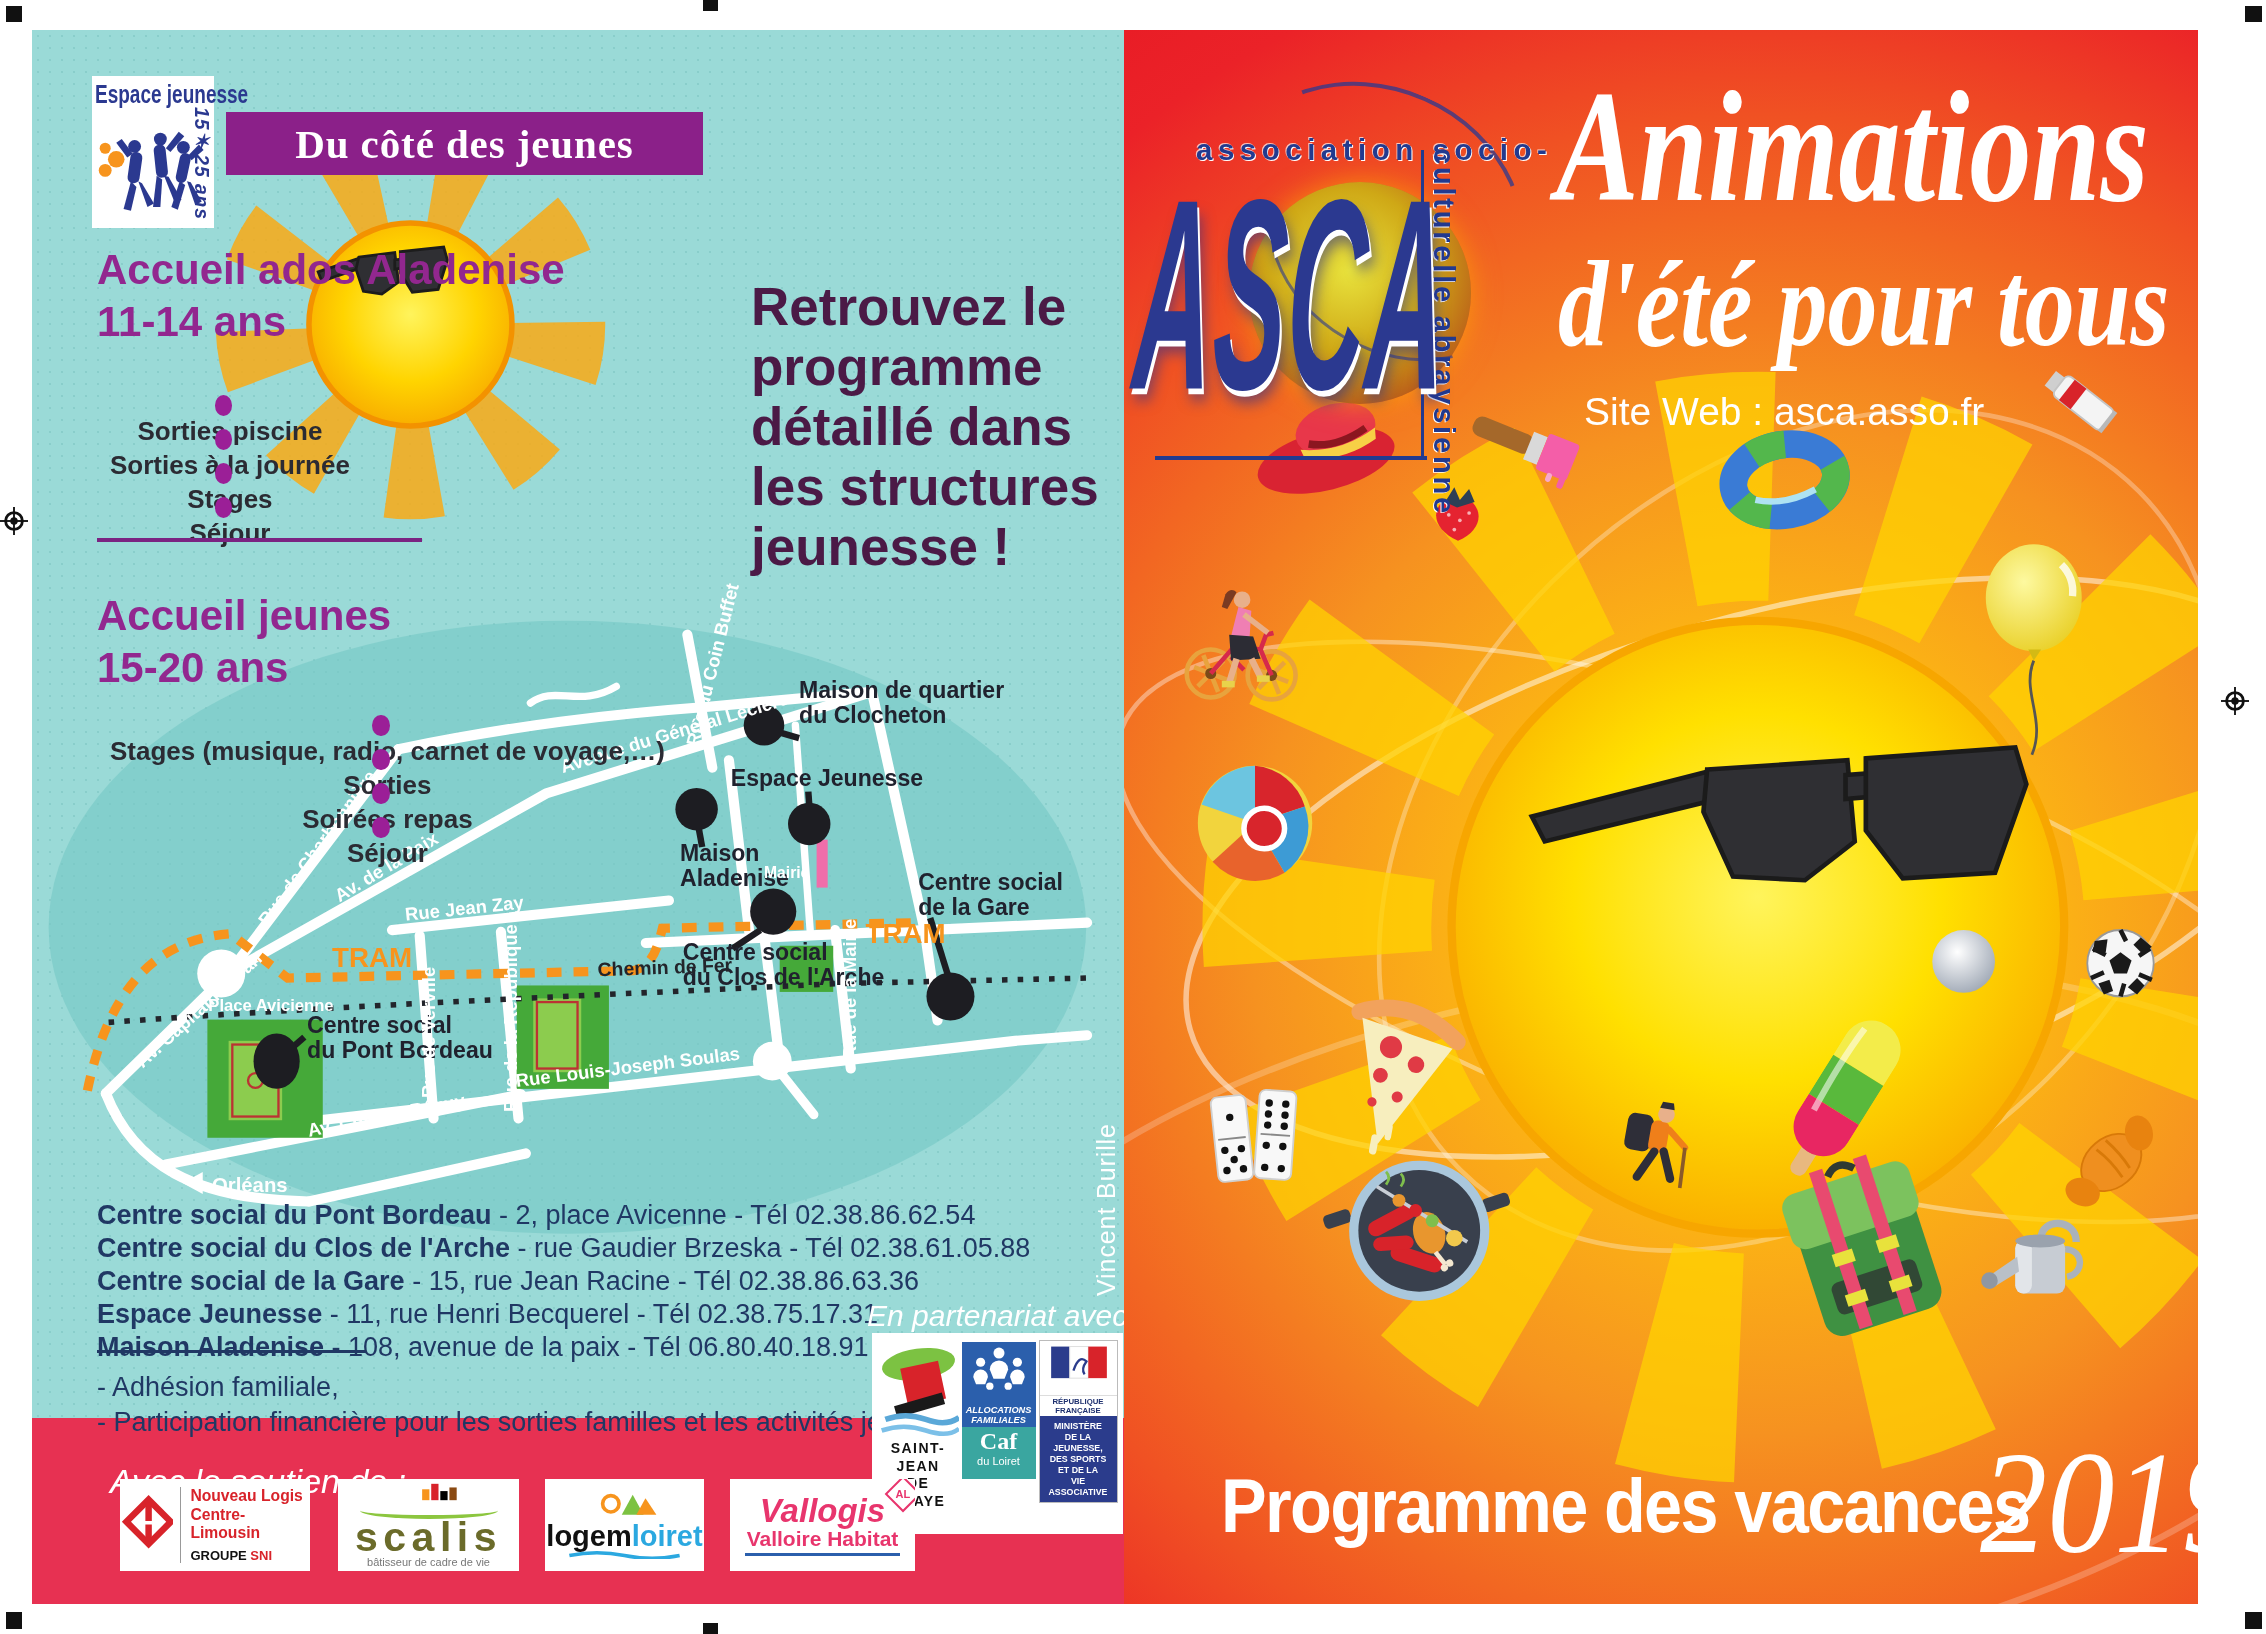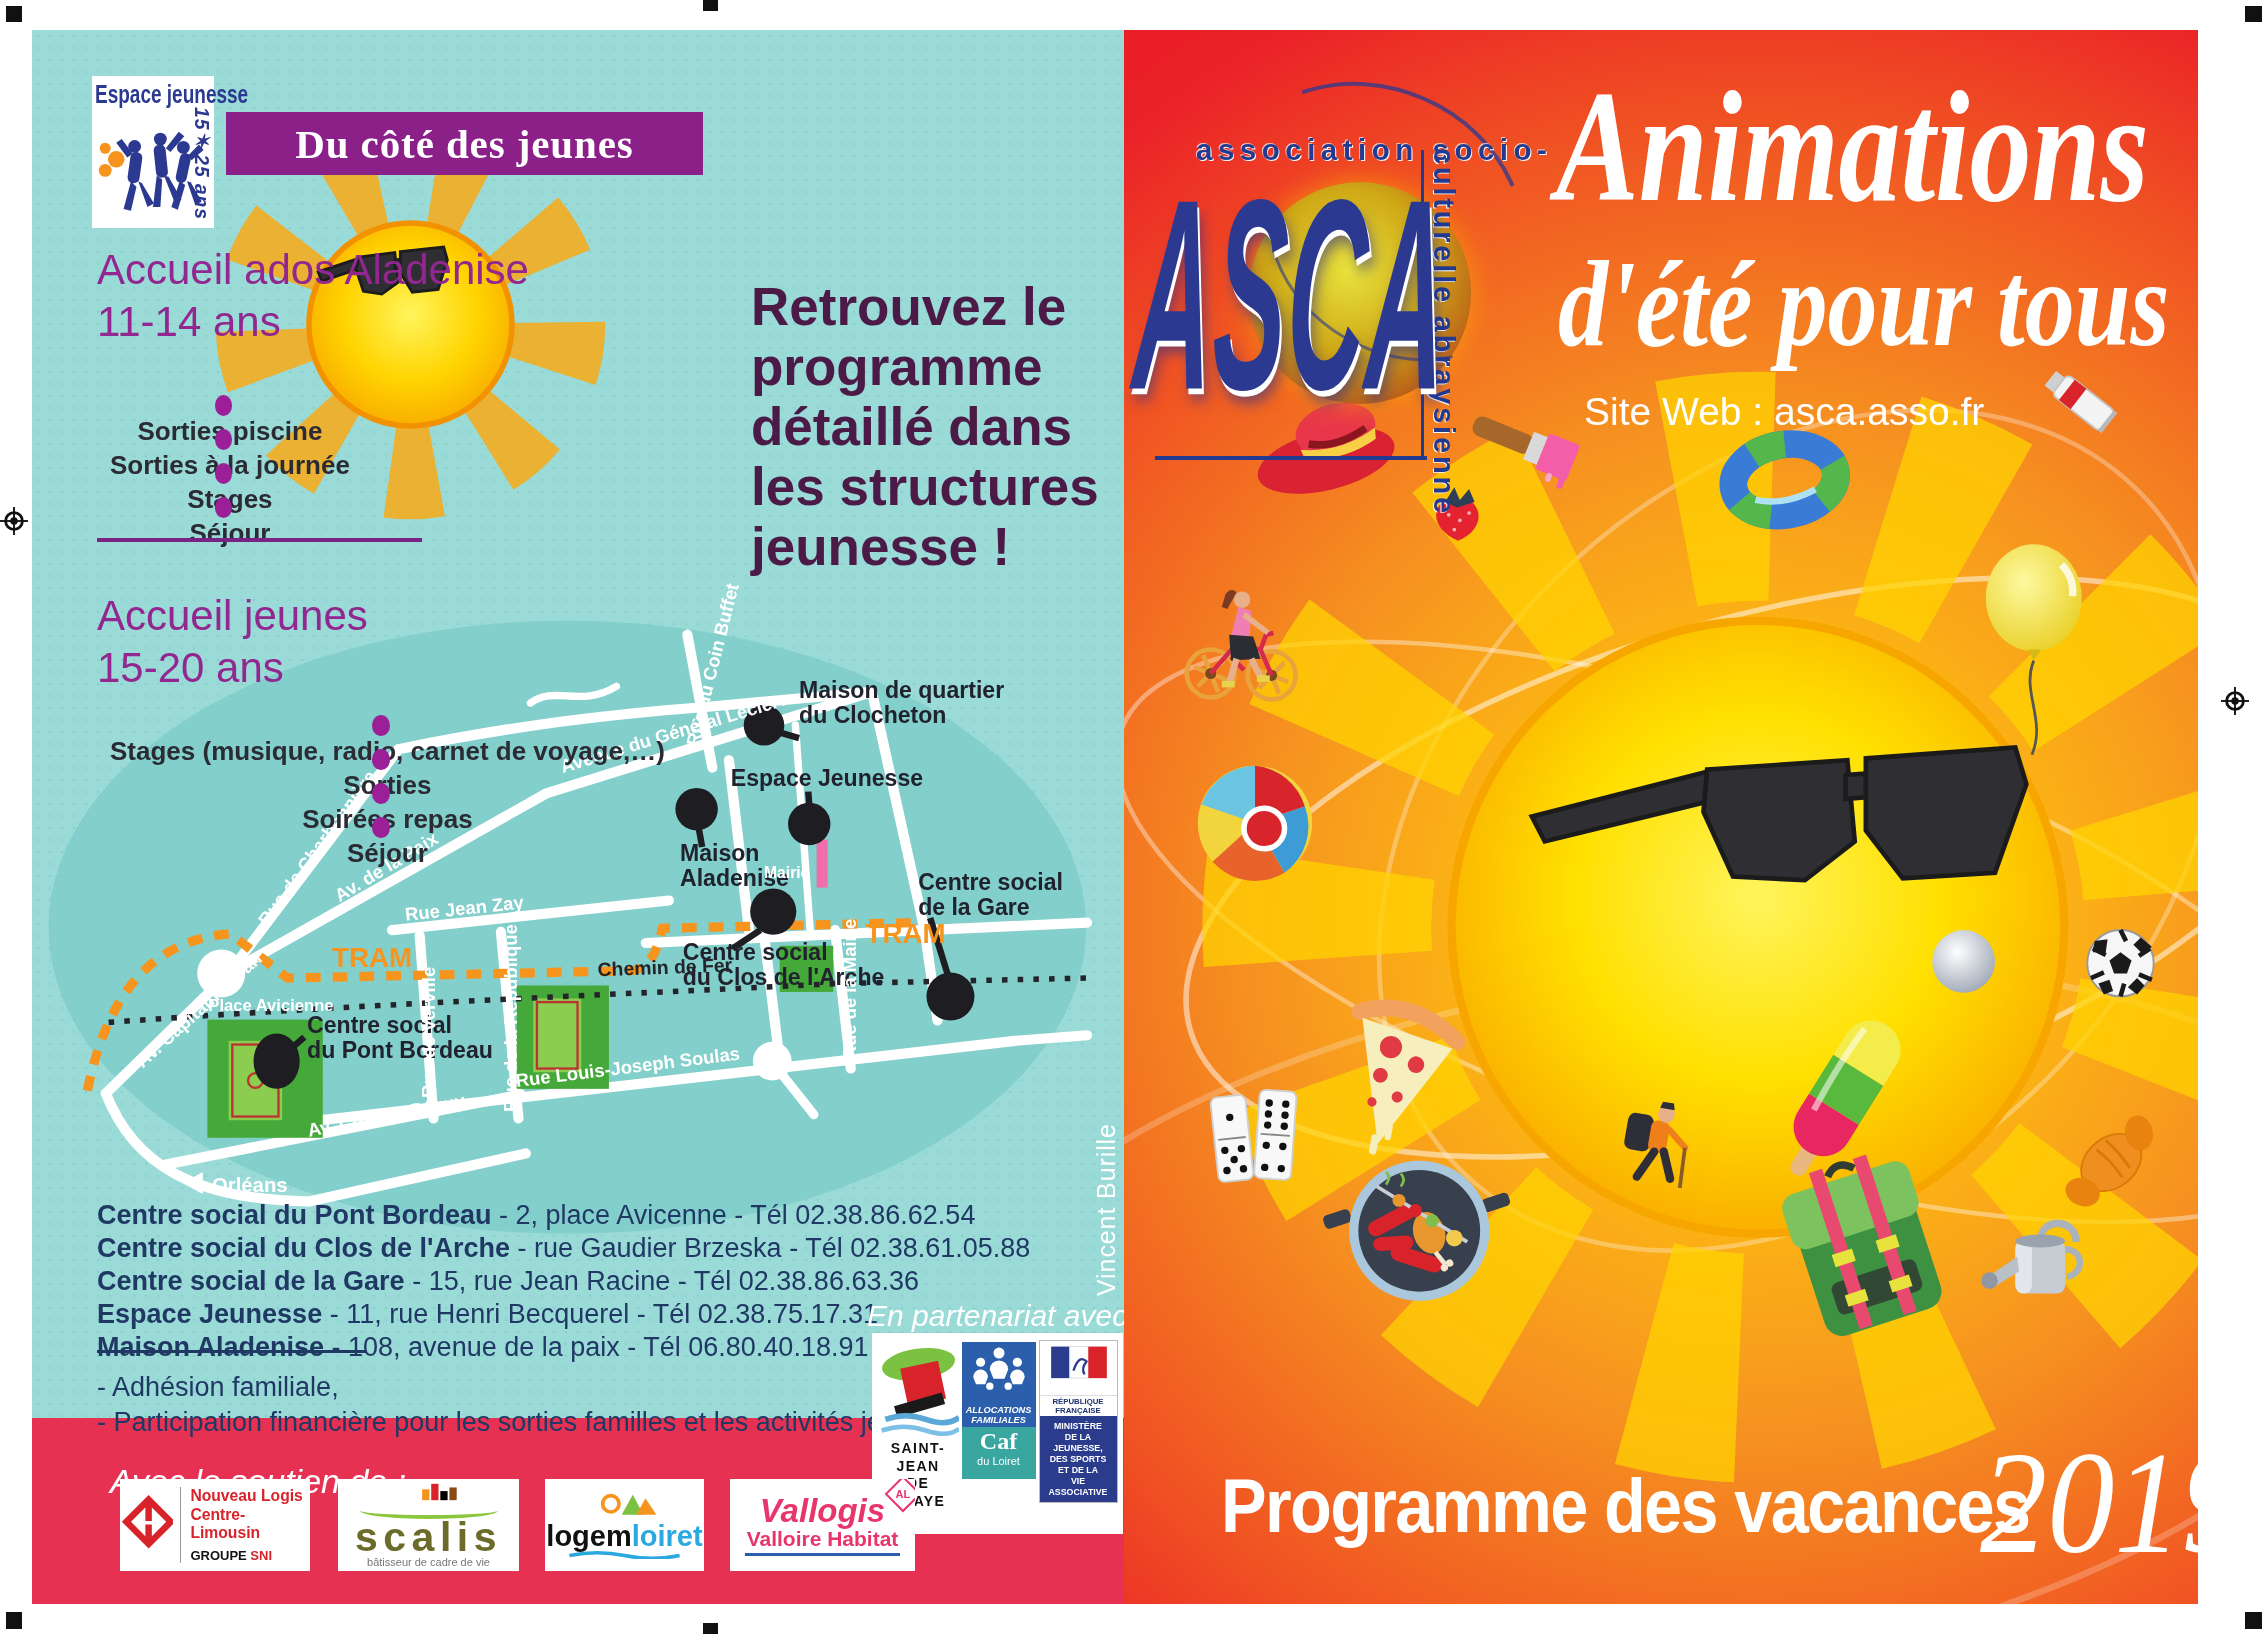--- a/index.html
+++ b/index.html
@@ -17,21 +17,21 @@
   .band-red{position:absolute;left:0;top:1388px;width:1092px;height:186px;background:#e73152;}
   .page-left svg.layer, .page-right svg.layer{position:absolute;left:0;top:0;}
   .logo-box{position:absolute;left:60px;top:46px;width:122px;height:152px;background:#fff;}
   .logo-title{position:absolute;left:2.8px;top:3.7px;width:116px;font-weight:bold;font-size:25px;color:#2b3990;
     transform:scaleX(.76);transform-origin:left;white-space:nowrap;}
   .logo-ages{position:absolute;right:0px;top:31px;writing-mode:vertical-rl;font-weight:bold;font-style:italic;
     font-size:19.4px;color:#2b3990;letter-spacing:0.9px;}
   .banner{position:absolute;left:178px;top:82px;width:477px;height:63px;background:#8b2089;
     color:#fff;font-family:"Liberation Serif",serif;font-weight:bold;font-size:41px;
     display:flex;align-items:center;justify-content:center;letter-spacing:0.9px;margin-left:16px;}
-  .h-purple{position:absolute;color:#92278f;font-weight:normal;font-size:42px;line-height:52px;white-space:nowrap;}
+  .h-purple{position:absolute;color:#92278f;font-weight:bold;font-size:42px;line-height:52px;white-space:nowrap;}
   .bullets{position:absolute;}
   .bullet-row{display:flex;align-items:center;height:34px;white-space:nowrap;flex-direction:column;}
   .dot{width:17.5px;height:21px;border-radius:50%;background:#9b1f97;margin-right:13px;flex:0 0 auto;}
   .bullet-row span{font-weight:bold;font-size:26px;color:#2b2b33;}
   .promo{position:absolute;left:719px;top:247px;width:425px;color:#4b1a46;font-weight:bold;
     font-size:53px;line-height:60px;}
   .rule-purple{position:absolute;left:65px;top:508px;width:325px;height:3.7px;background:#7b2382;}
   .addr{position:absolute;left:65px;top:1169px;color:#203864;font-size:27px;line-height:33px;white-space:nowrap;}
   .addr b{font-weight:bold;}
   .rule-navy{position:absolute;left:65px;top:1320px;width:269px;height:2.8px;background:#203864;}

